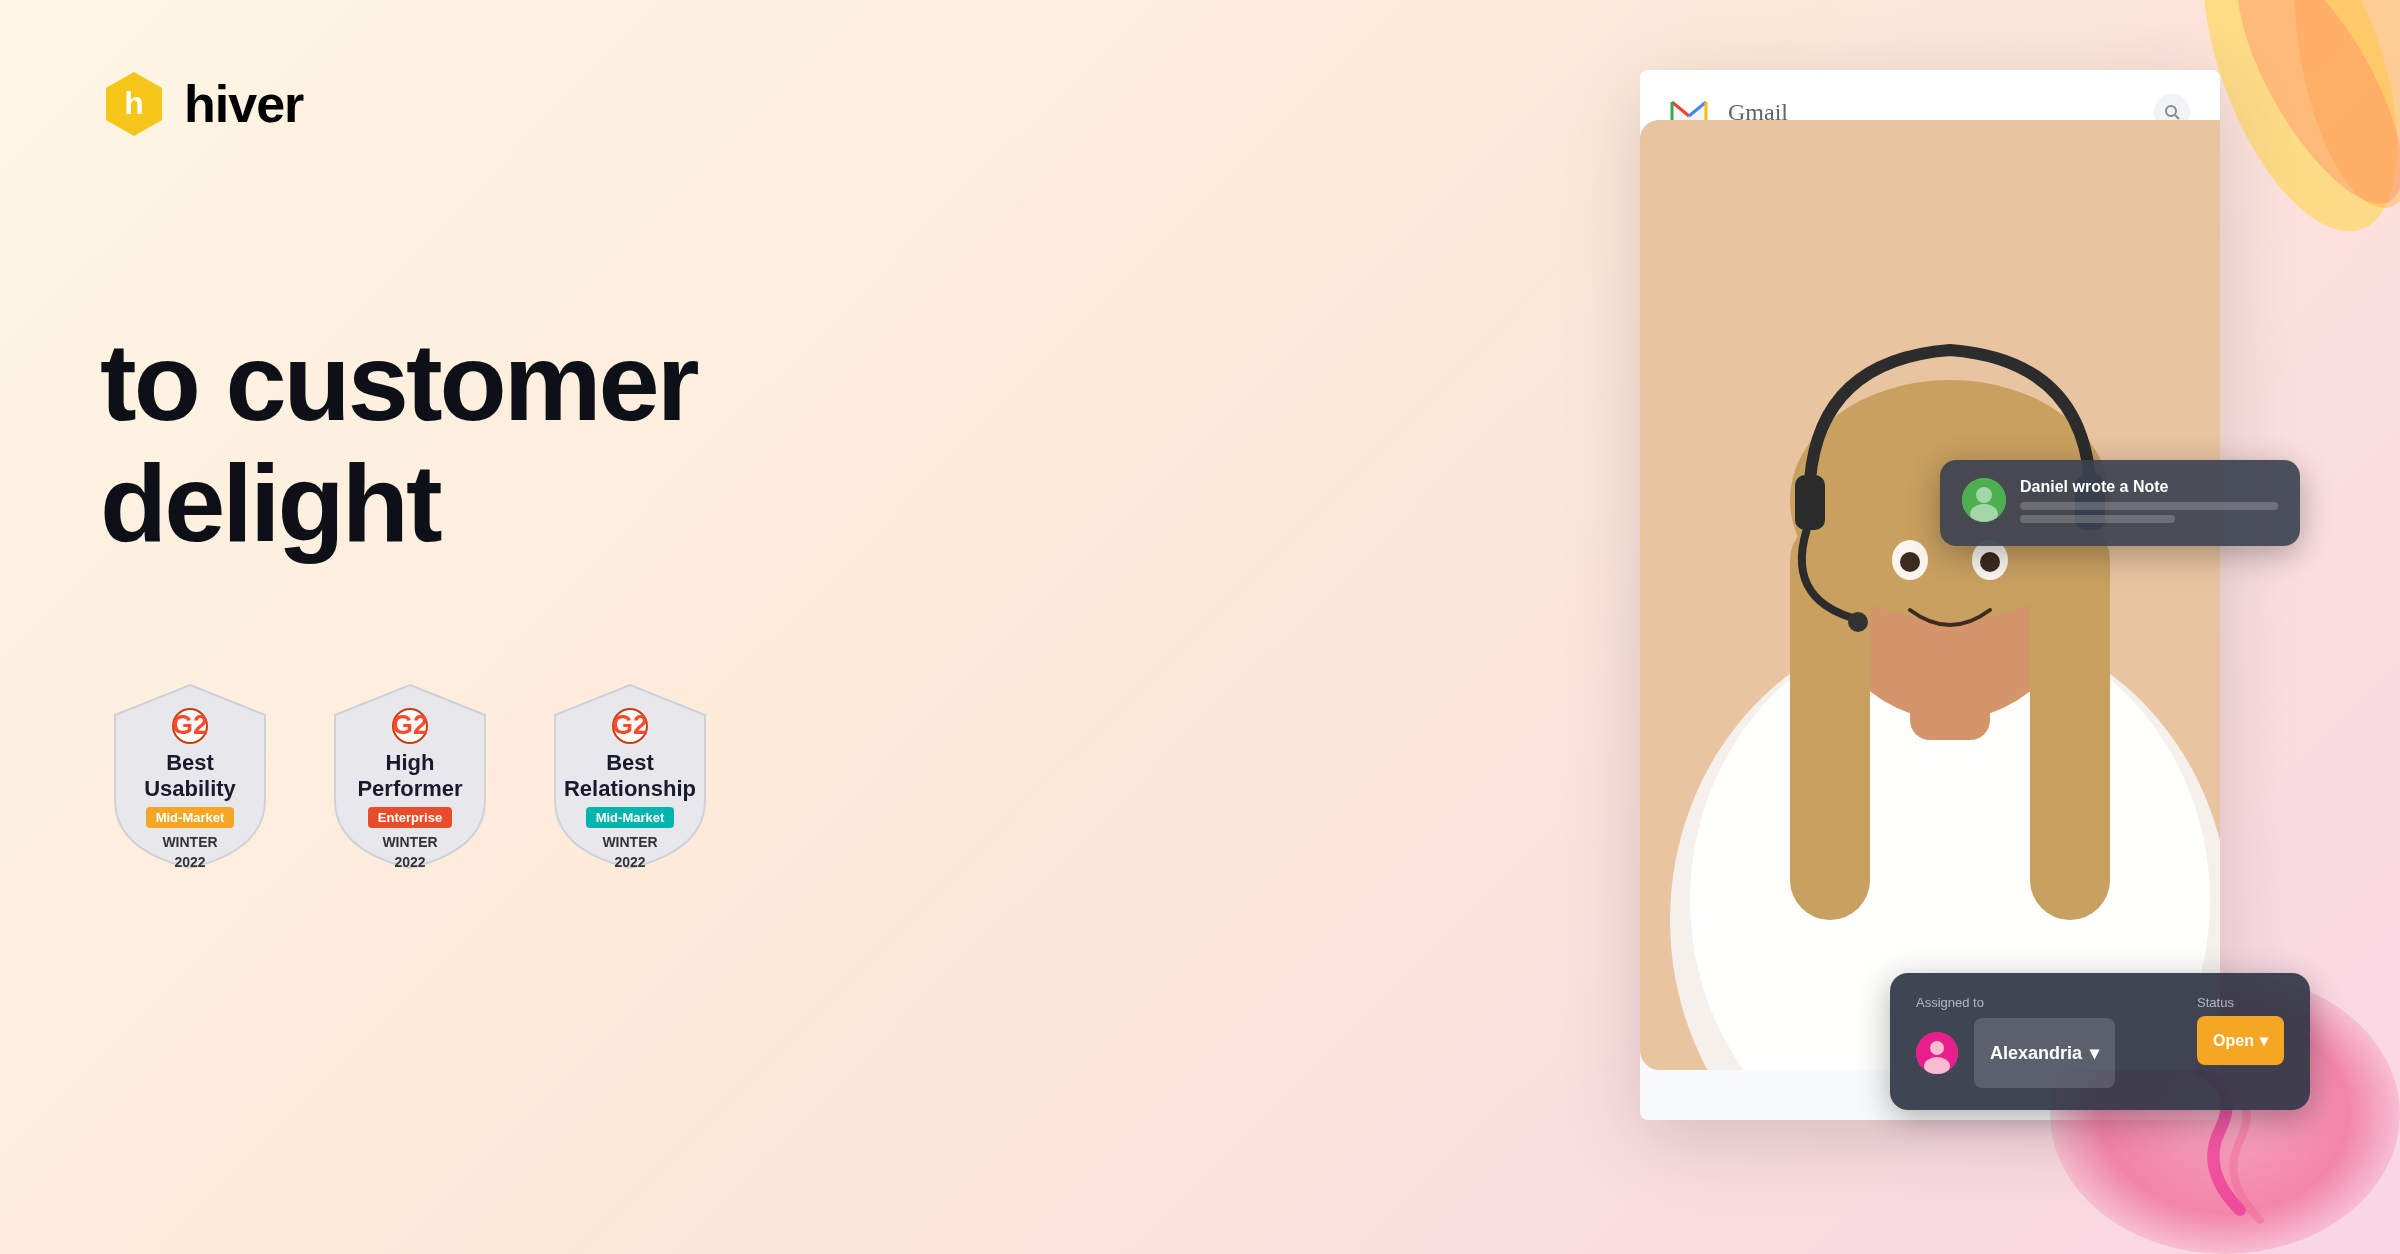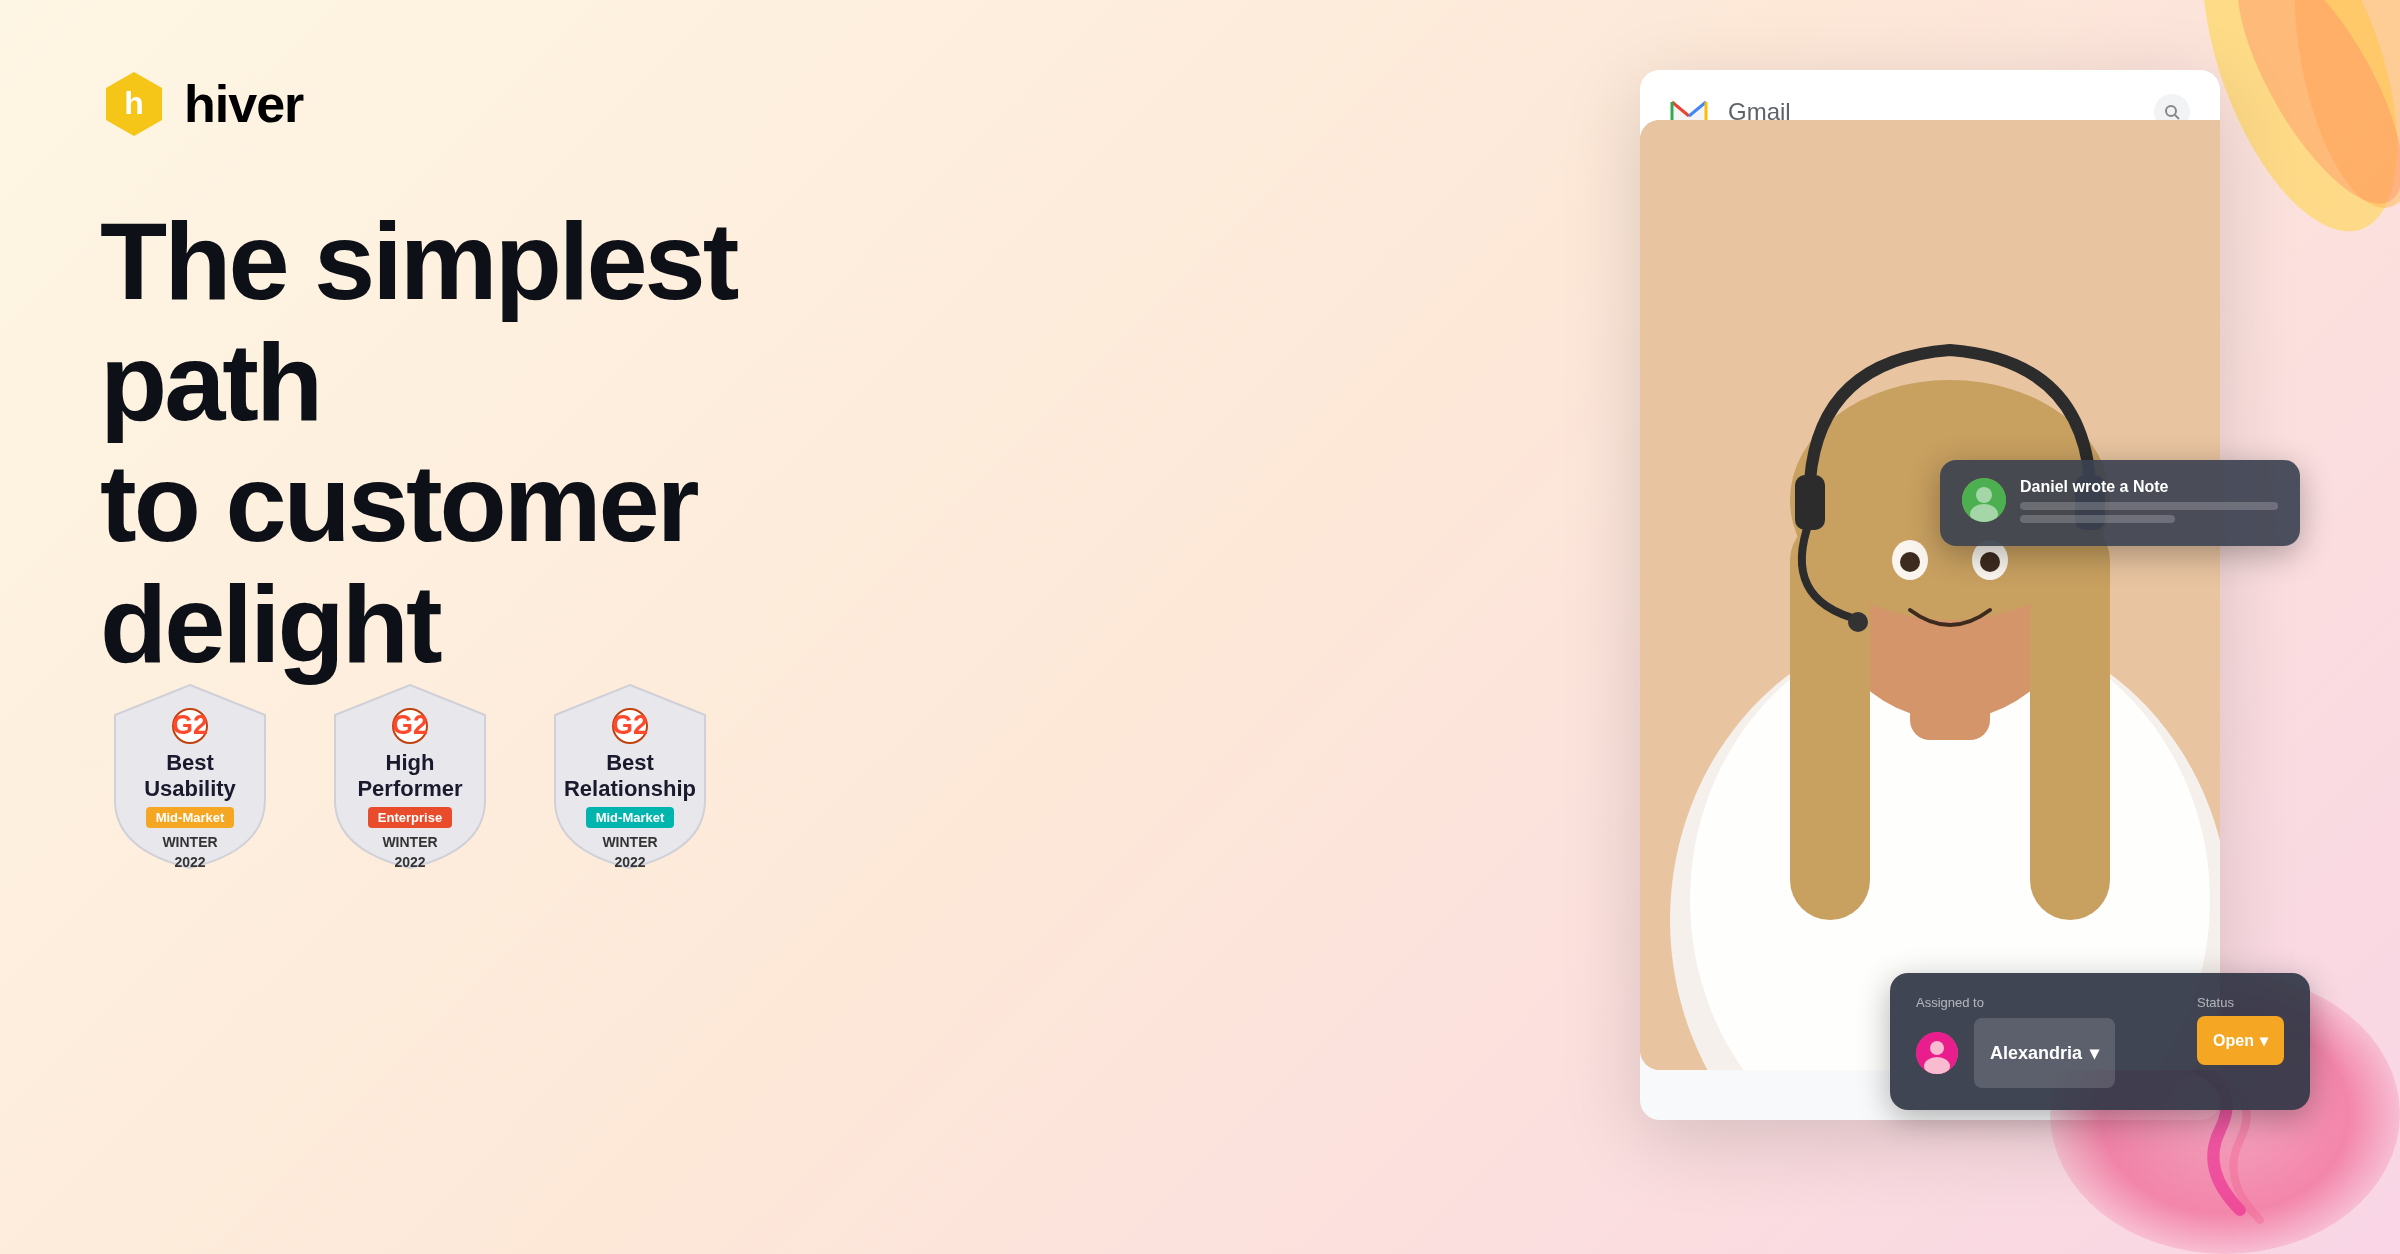--- a/index.html
+++ b/index.html
@@ -145,23 +145,24 @@
       height: 1150px;
     }
 
     .gmail-card {
       position: absolute;
       top: 30px;
       left: 60px;
       width: 580px;
       height: 1050px;
       background: #f8f9fa;
-      border-radius: 20px;
+      border-radius: 8px;
       box-shadow: 0 20px 80px rgba(0,0,0,0.15);
       overflow: hidden;
+      font-family: Liberation Serif, serif;
     }
 
     .gmail-header {
       background: white;
       padding: 24px 30px;
       display: flex;
       align-items: center;
       gap: 20px;
       border-bottom: 1px solid #e0e0e0;
     }
@@ -388,21 +389,21 @@
 <div class="logo-area">
   <svg class="logo-hex" viewBox="0 0 68 68" xmlns="http://www.w3.org/2000/svg">
     <polygon points="34,2 62,18 62,50 34,66 6,50 6,18" fill="#f5c518"></polygon>
     <text x="34" y="44" text-anchor="middle" font-size="32" font-weight="900" fill="white" font-family="Arial">h</text>
   </svg>
   <span class="logo-text">hiver</span>
 </div>
 
 <div class="headline">
   <h1>
-    <span>The simplest path</span><br>
+    <br>
     <span>to customer delight</span>
   </h1>
 </div>
 
 <div class="badges-area">
 
   <div class="badge">
     <div class="badge-shield">
       <svg viewBox="0 0 160 190" xmlns="http://www.w3.org/2000/svg">
         <path d="M80,5 L155,35 L155,120 Q155,170 80,188 Q5,170 5,120 L5,35 Z" fill="#e8e8ec" stroke="#d0d0d8" stroke-width="2"></path>

